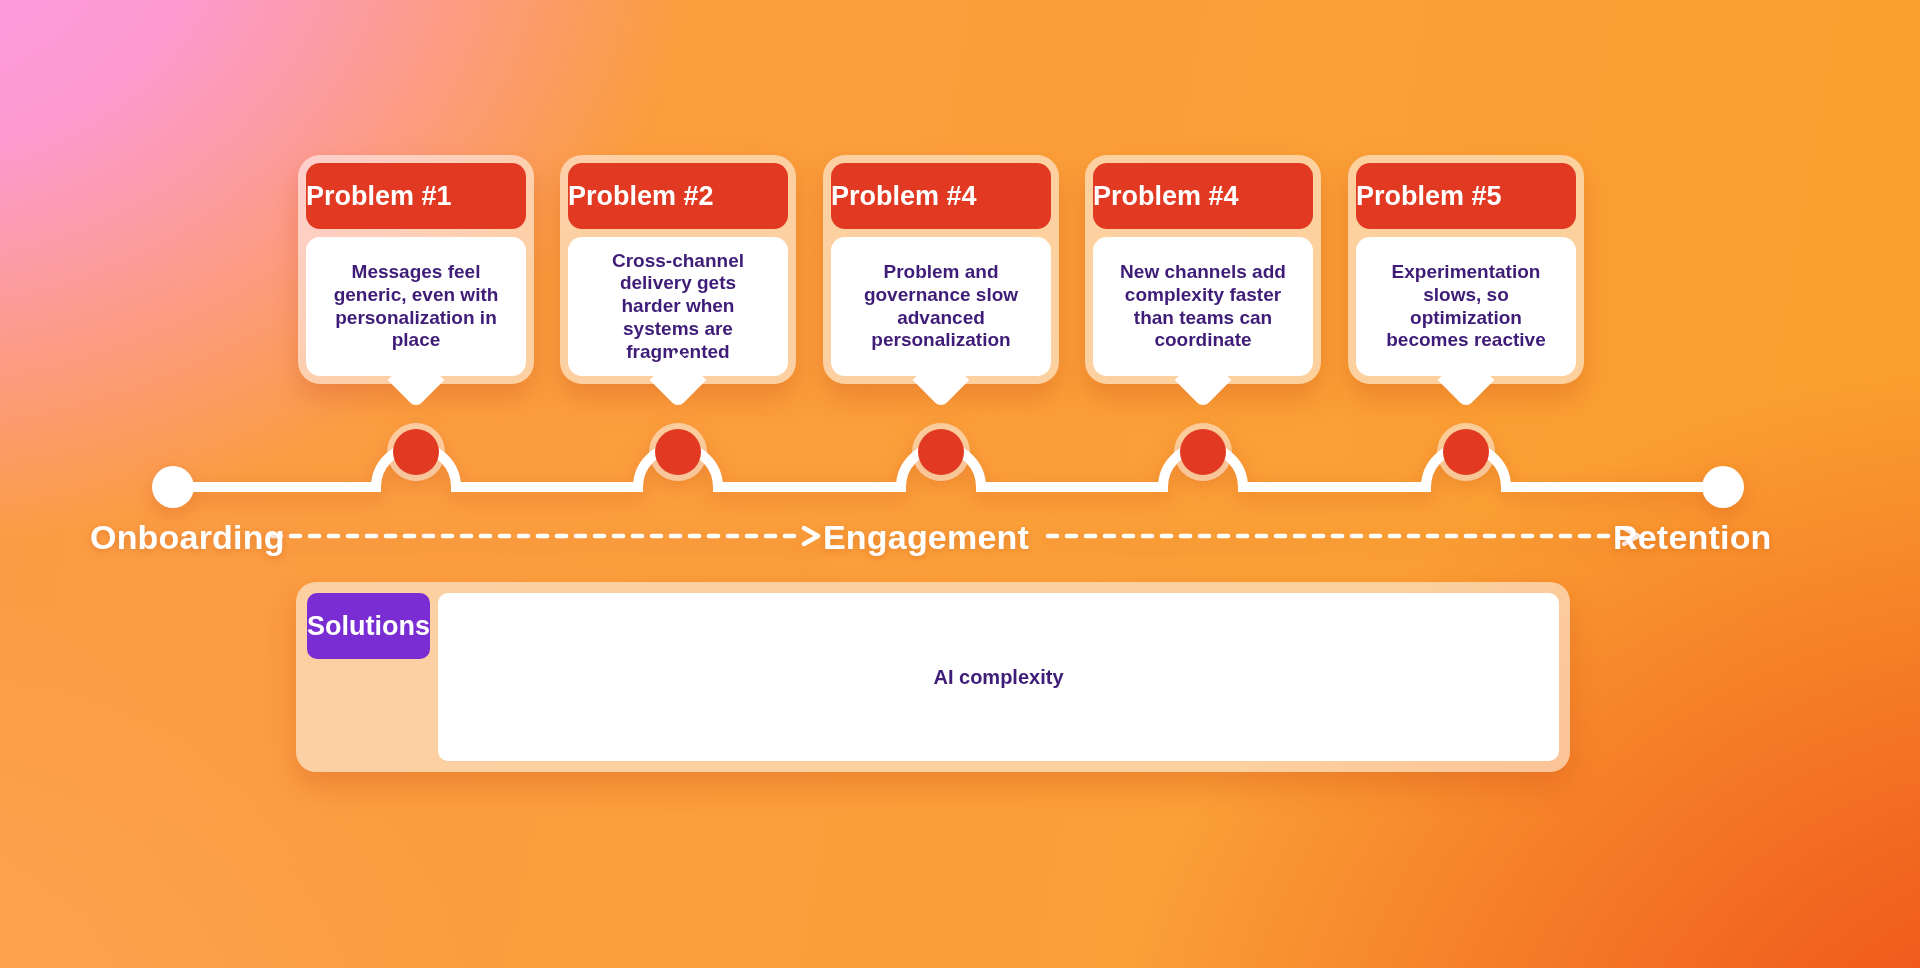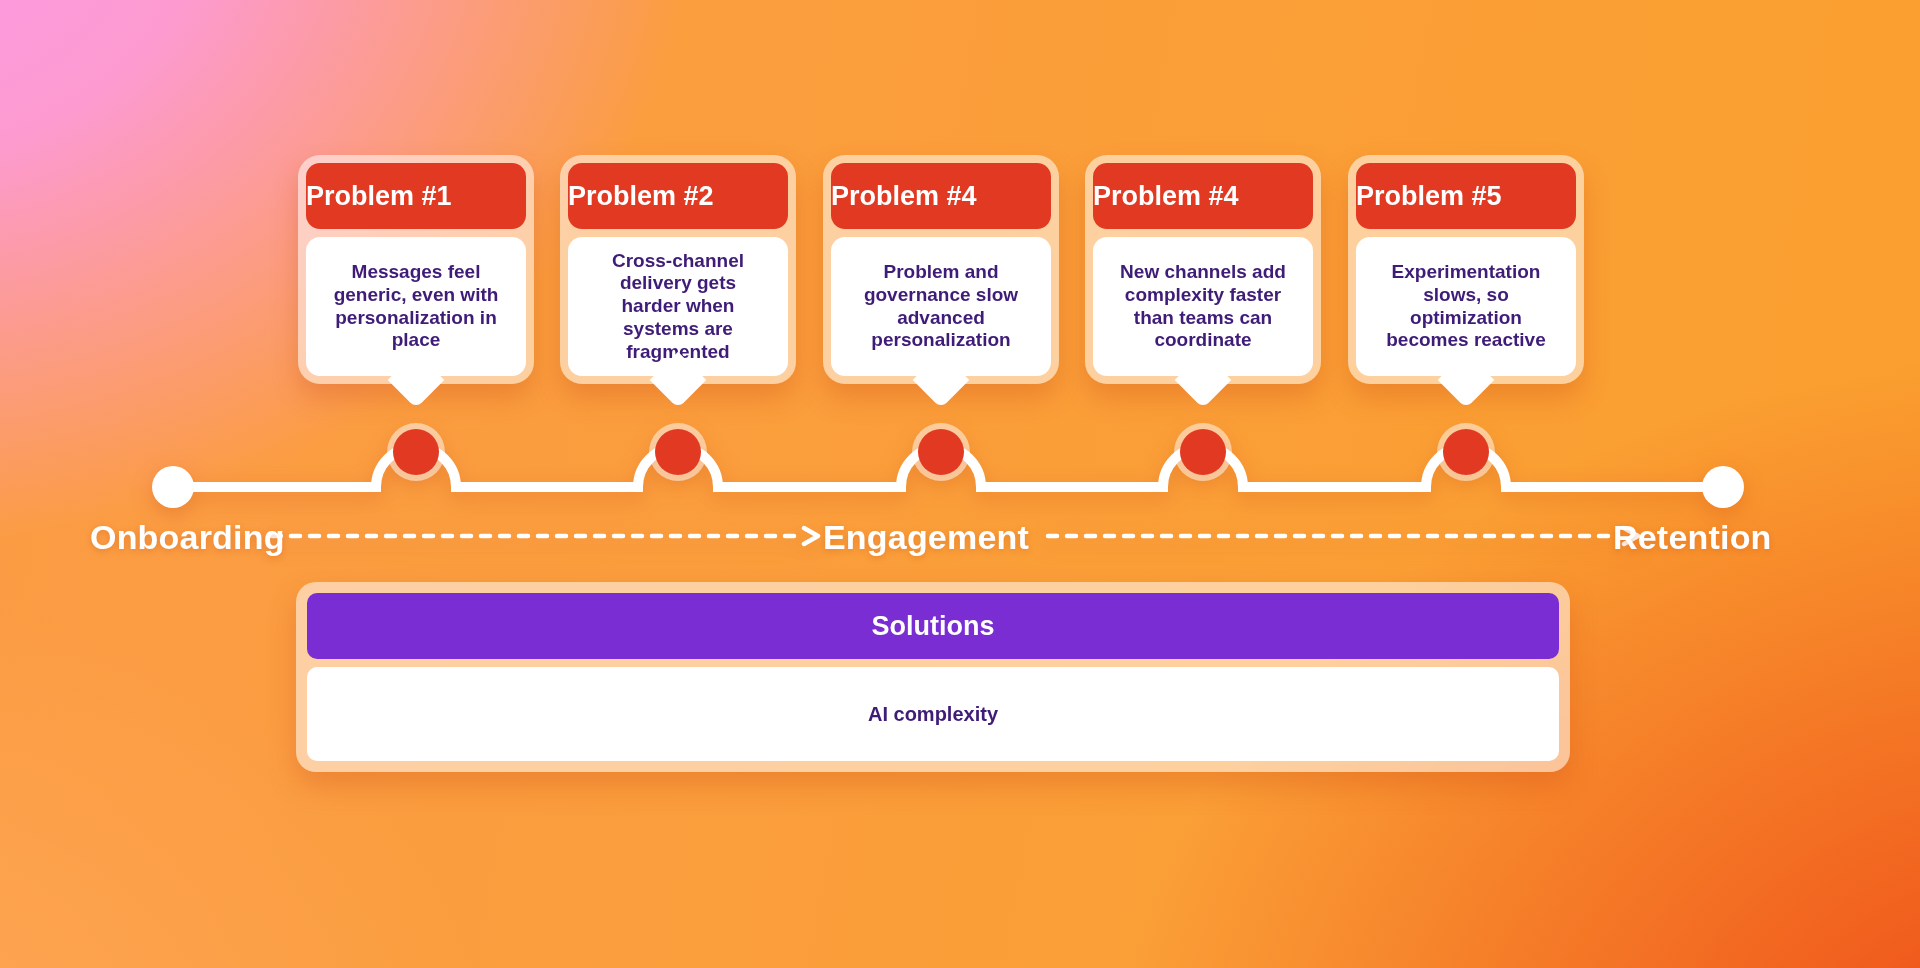--- a/index.html
+++ b/index.html
@@ -99,21 +99,20 @@
     position: absolute;
     left: 296px;
     top: 582px;
     width: 1274px;
     height: 190px;
     padding: 11px;
     border-radius: 20px;
     background: rgba(255,255,255,0.52);
     box-shadow: 0 14px 28px rgba(200,70,20,0.28);
     display: flex;
-    flex-direction: column;
     gap: 8px;
   }
   .solutions-header {
     height: 66px;
     border-radius: 10px;
     background: #7a2dd3;
     display: flex;
     align-items: center;
     justify-content: center;
     color: #ffffff;

